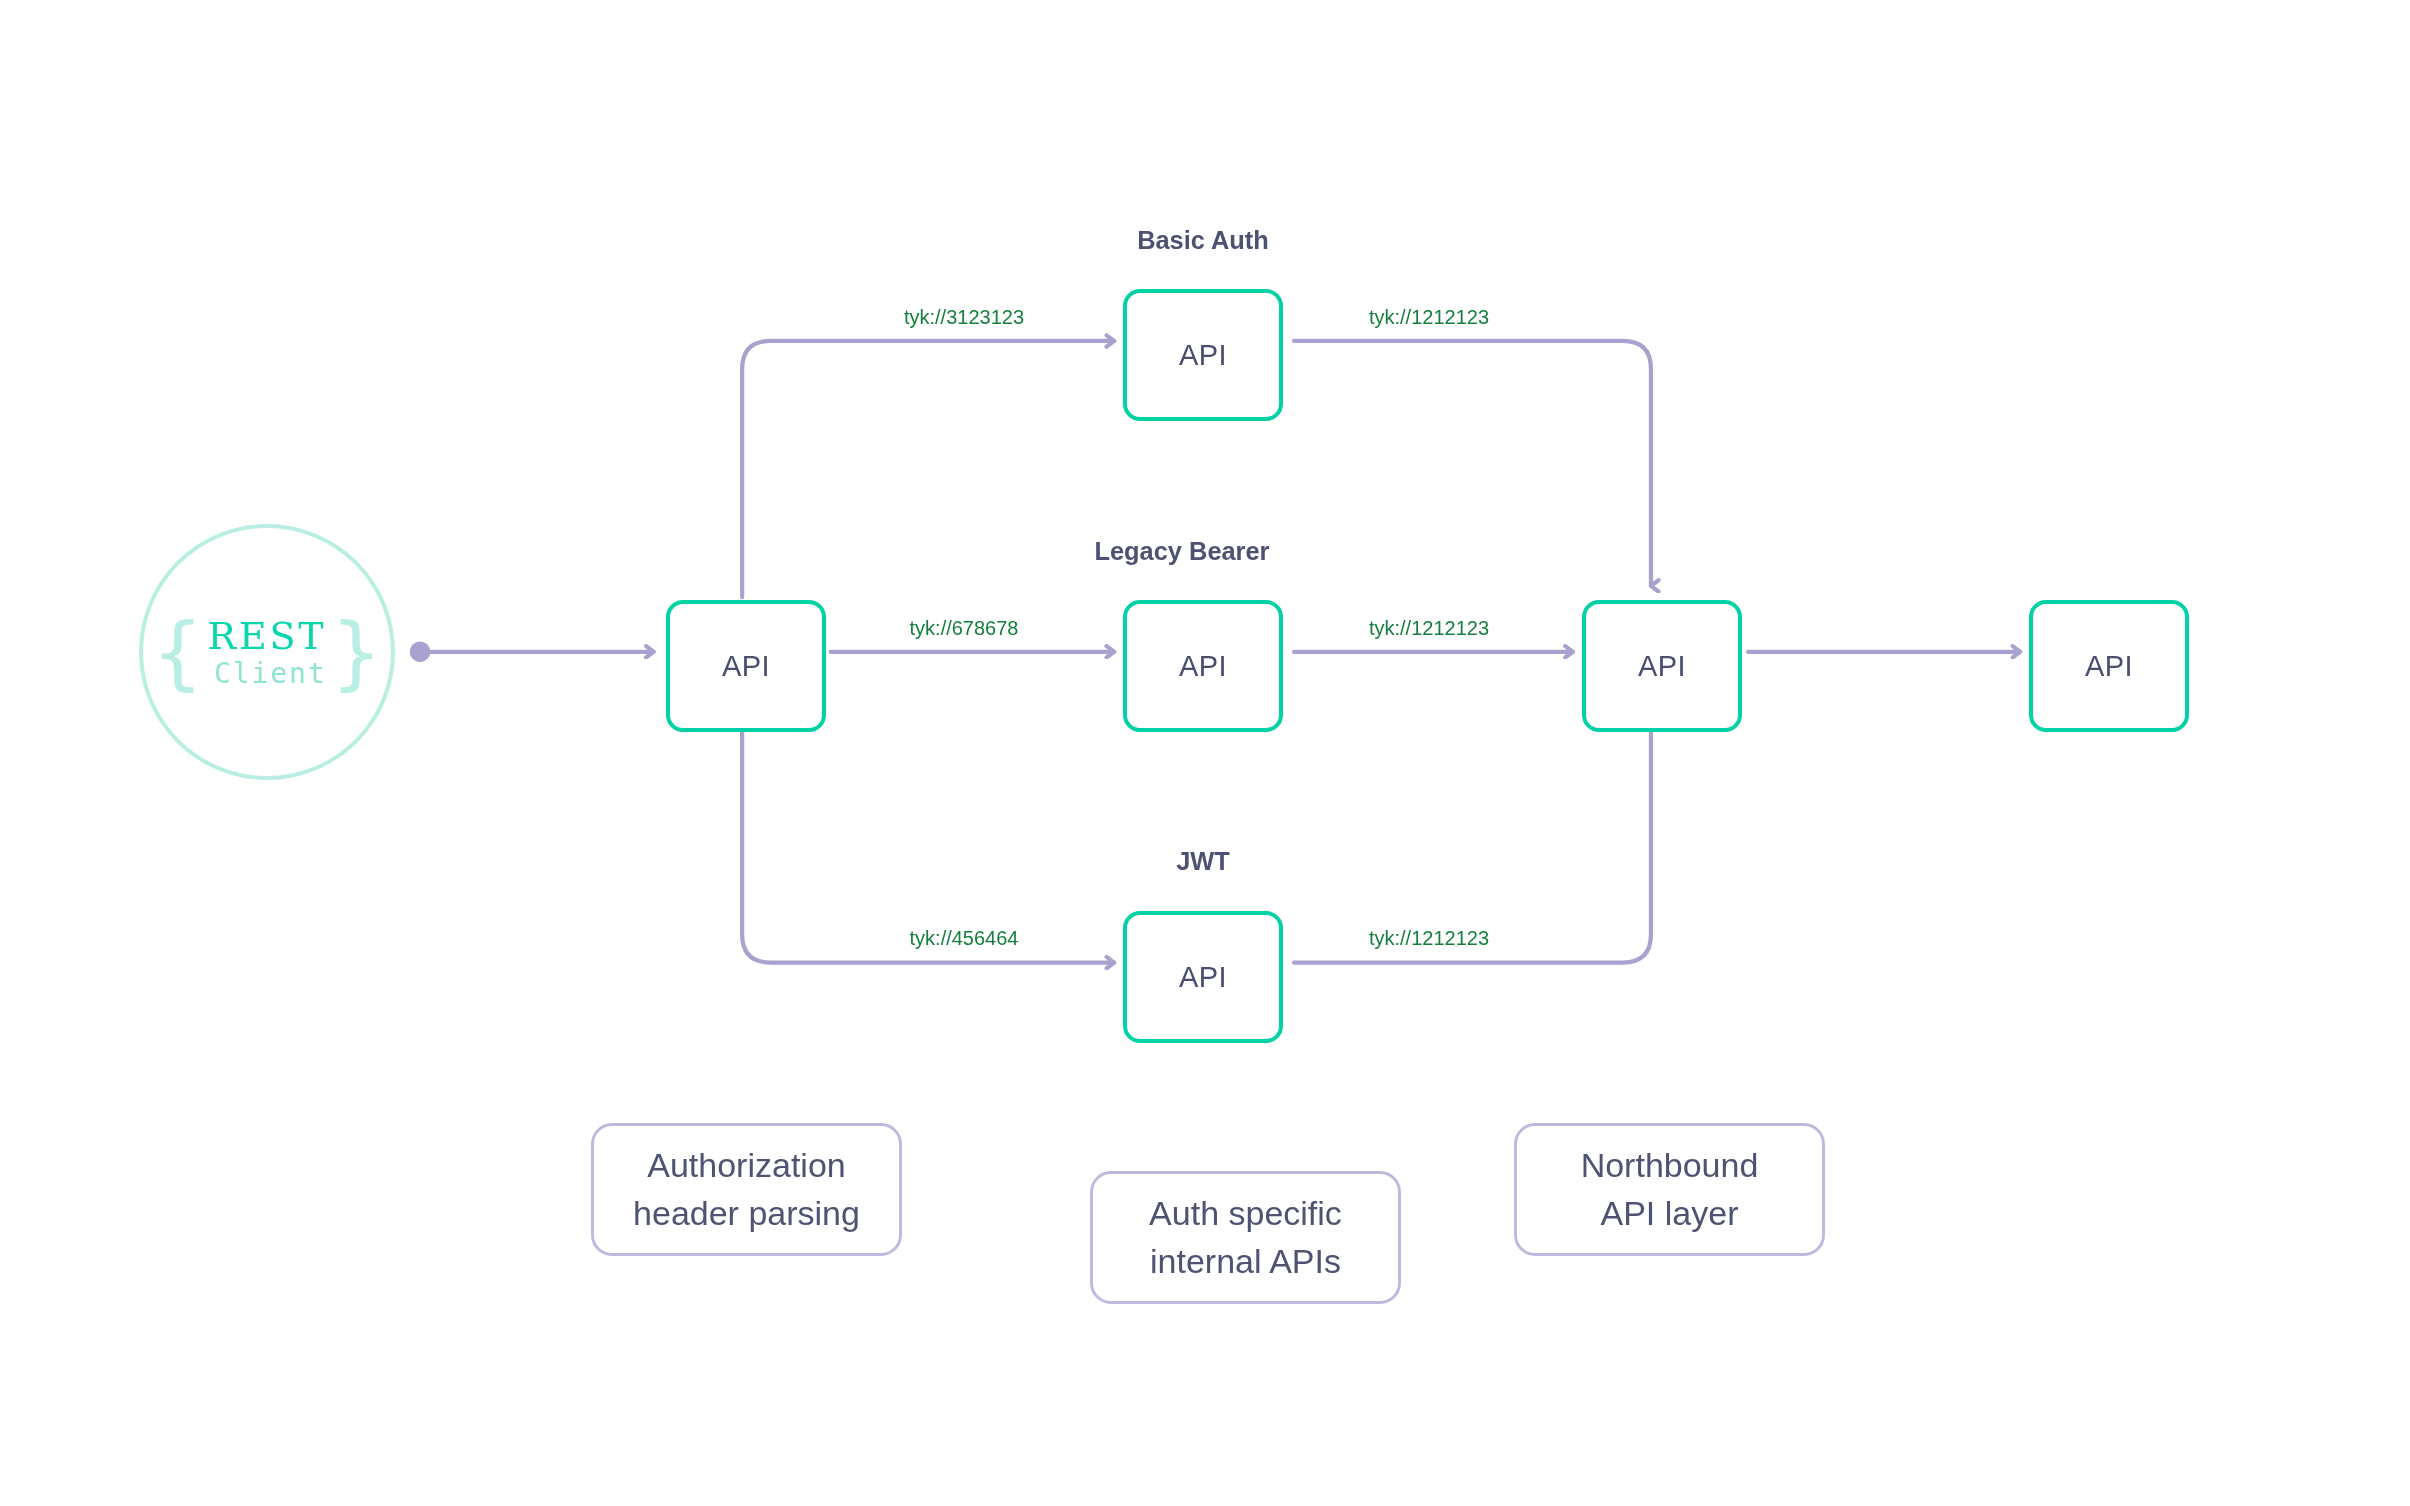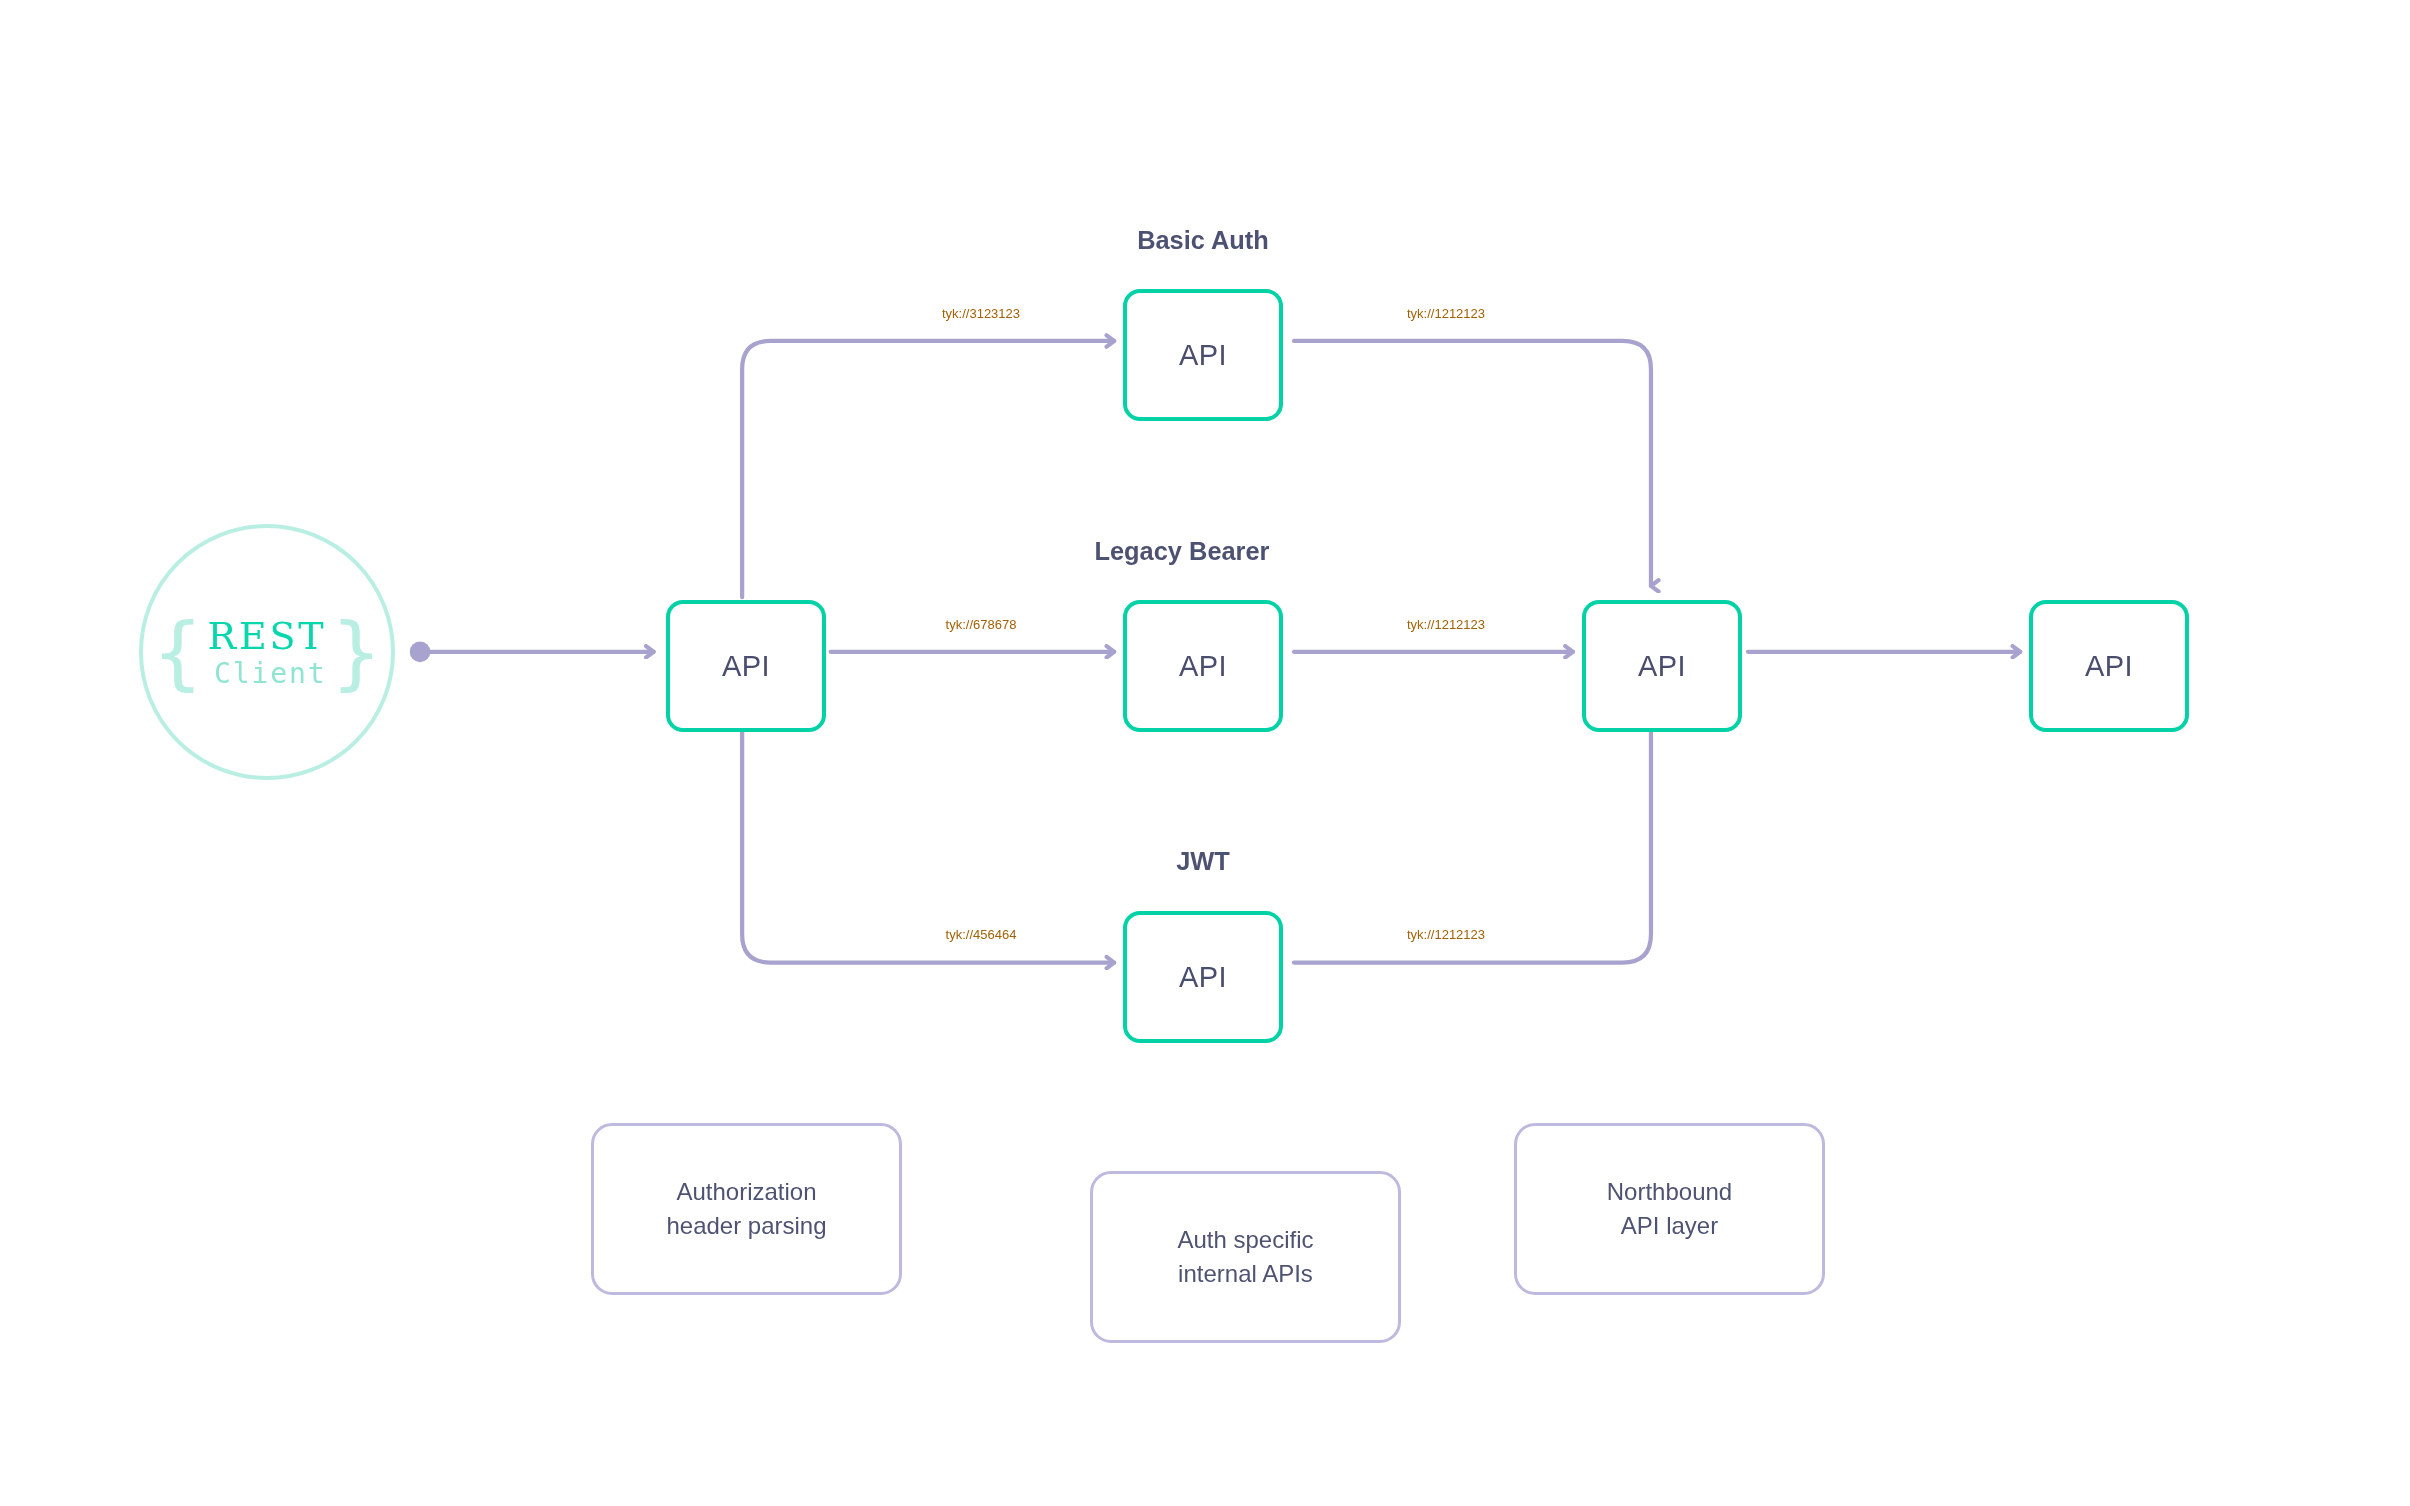--- a/index.html
+++ b/index.html
@@ -103,41 +103,40 @@
     font-size: 25.4px;
     font-weight: bold;
     color: #4E5272;
     white-space: nowrap;
     transform: translateX(-50%);
   }
 
   
   .wire-label {
     position: absolute;
-    font-size: 13px;
-    color: #a16207;
+    font-size: 20px;
+    color: #15803d;
     white-space: nowrap;
     transform: translateX(-50%);
-    margin-left: 17px;
   }
 
   
   .caption-box {
     position: absolute;
     width: 311px;
-    height: 172px;
+    height: 133px;
     border: 3.8px solid #BEBADF;
     border-radius: 21px;
     background: #ffffff;
     box-sizing: border-box;
     display: flex;
     align-items: center;
     justify-content: center;
     text-align: center;
-    font-size: 24px;
+    font-size: 34px;
     line-height: 1.4;
     color: #4F5372;
     white-space: pre-line;
     padding: 0 15px;
   }
 </style>
 </head>
 <body>
 
 <div id="stage">

